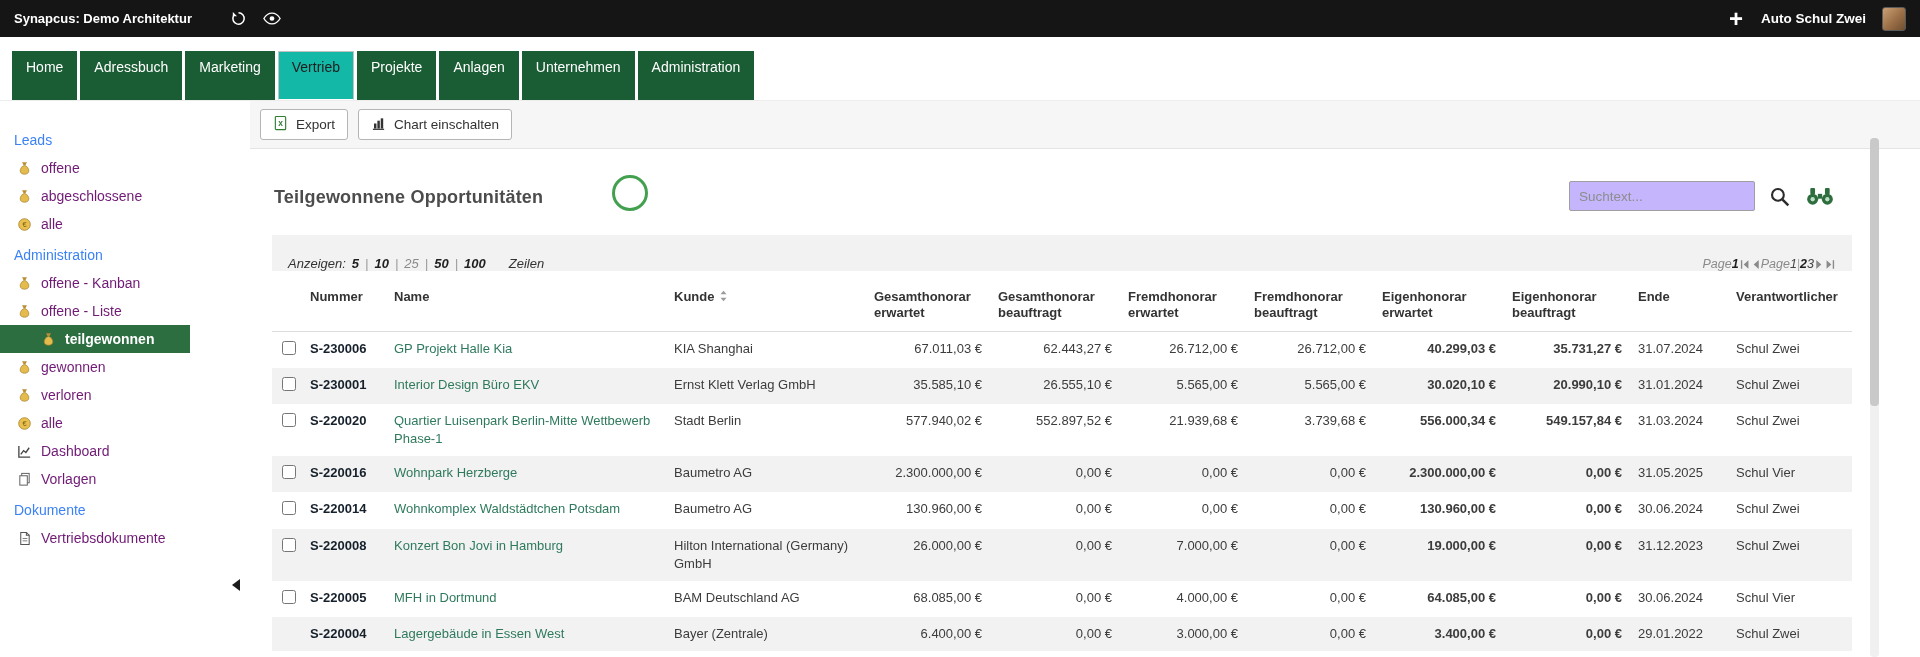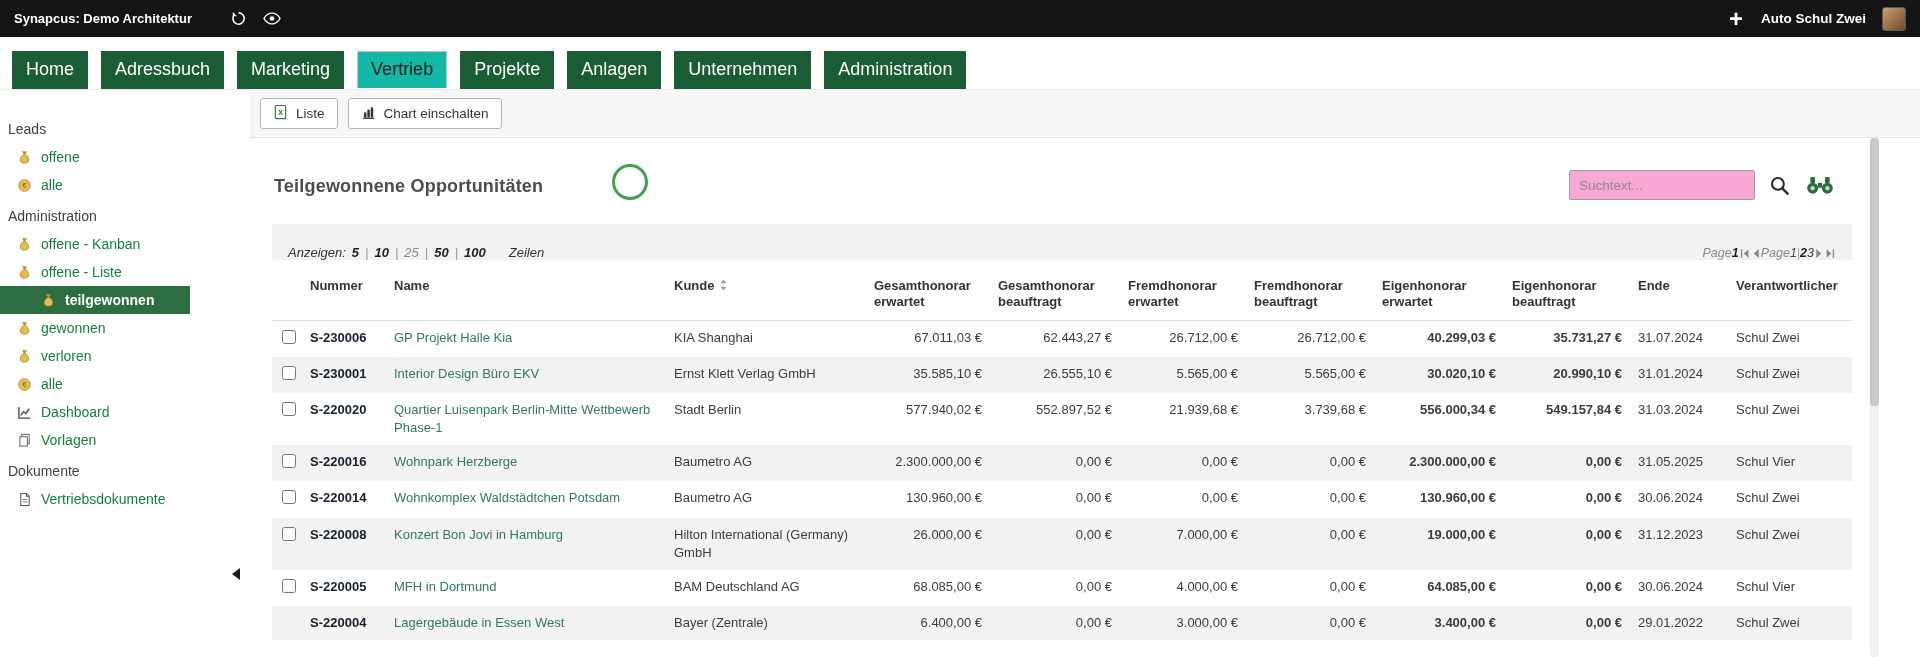--- a/index.html
+++ b/index.html
@@ -13,49 +13,49 @@
   .topbar { height:37px; background:#151515; display:flex; align-items:center; padding:0 14px; gap:16px; }
   .app-title { color:#fff; font-size:13px; font-weight:bold; margin-right:22px; white-space:nowrap; }
   .tb-icon { display:inline-flex; cursor:pointer; }
   .tb-spacer { flex:1; }
   .tb-plus { color:#fff; font-size:24px; font-weight:bold; line-height:1; cursor:pointer; margin-right:2px; }
   .tb-user { color:#fff; font-size:13.5px; font-weight:bold; white-space:nowrap; cursor:pointer; }
   .avatar { width:24px; height:24px; border-radius:3px; border:1px solid #5a5a5a;
             background:linear-gradient(135deg,#caa075 0%,#9a6f47 55%,#6e4e30 100%); }
   
   .tabsbar { padding:14px 0 0 12px; display:flex; border-bottom:1px solid #ededed; background:#fff; }
-  .tab { background:#1a5c33; color:#fff; font-size:18px; padding:7px 13px 8px; margin-right:13px;
+  .tab { background:#1a5c33; color:#fff; font-size:14px; padding:7px 13px 24px; margin-right:3px;
          cursor:pointer; border:1px solid #1a5c33; white-space:nowrap; }
   .tab.active { background:#14b8a6; color:#1d1d1d; border:1px solid #c2c2c2; border-bottom-color:#fff; }
   
   .body-wrap { display:flex; align-items:stretch; height:574px; }
   .sidebar { width:250px; flex:0 0 250px; padding-top:22px; position:relative; background:#fff; }
-  .side-section { font-size:14px; color:#404040; padding:9px 10px 6px 8px; }
-  .side-item { display:flex; align-items:center; gap:8px; font-size:14px; color:#15803d;
+  .side-section { font-size:14px; color:#3b82f6; padding:9px 10px 6px 14px; }
+  .side-item { display:flex; align-items:center; gap:8px; font-size:14px; color:#701a75;
                padding:6px 10px 6px 16px; cursor:pointer; white-space:nowrap; }
   .side-item .icn { width:17px; display:inline-flex; justify-content:center; flex:0 0 17px; }
   .side-item.selected { background:#2d6e41; color:#fff; font-weight:bold; width:max-content; padding-right:36px;padding-left:40px; }
   .collapse-arrow { position:absolute; top:478px; right:10px; width:0; height:0;
                     border-top:6px solid transparent; border-bottom:6px solid transparent;
                     border-right:8px solid #1c1c1c; cursor:pointer; }
   .main { flex:1; min-width:0; }
   
   .toolbar { background:#f6f6f6; border-bottom:1px solid #e4e4e4; padding:8px 10px; display:flex; gap:10px; }
   .tb-btn { display:inline-flex; align-items:center; gap:8px; background:#fff; border:1px solid #b5b5b5;
             border-radius:3px; font-size:13.5px; color:#333; padding:5px 12px; font-family:inherit; cursor:pointer; }
   
   .content { position:relative; padding-left:22px; }
   .head-row { position:relative; height:86px; }
   .page-title { margin:0; position:absolute; left:2px; top:38px; font-size:18px; font-weight:bold;
                 color:#4c4c4c; letter-spacing:0.2px; }
   .spinner { position:absolute; left:340px; top:26px; width:36px; height:36px;
              border:3px solid #43a04f; border-radius:50%; background:#fff; }
   .search-cluster { position:absolute; right:86px; top:32px; display:flex; align-items:center; }
   .search-input { width:186px; height:30px; border:1px solid #9f9f9f; border-radius:2px; padding:0 9px;
-                  font-size:13.5px; font-family:inherit; color:#333; background:#f9a8d4; }
+                  font-size:13.5px; font-family:inherit; color:#333; background:#c4b5fd; }
   .search-input::placeholder { color:#8d8d8d; }
   .search-i { margin-left:14px; cursor:pointer; display:inline-flex; }
   .binoc-i { margin-left:16px; cursor:pointer; display:inline-flex; }
   
   .pagebar { background:#f2f2f2; height:36px; display:flex; align-items:flex-end; justify-content:space-between;
              padding:0 16px; width:1580px;font-style:italic; }
   .sizes { font-size:13px; color:#333; display:flex; align-items:center; gap:6px; }
   .size { font-weight:bold; color:#1f1f1f; cursor:pointer; }
   .size.active { font-weight:normal; color:#8a8a8a; }
   .size-sep { color:#999; }
@@ -128,20 +128,29 @@
             <svg viewBox="0 0 16 16" width="15" height="15">
               <path d="M5.4 1.4h5.2L9 4.6H7z" fill="#b98f35"></path>
               <path d="M8 4.6C4.8 5.9 3.4 8.3 3.4 10.5c0 2.3 1.9 3.6 4.6 3.6s4.6-1.3 4.6-3.6C12.6 8.3 11.2 5.9 8 4.6z" fill="#e6bb4e" stroke="#9c7b28" stroke-width="0.7"></path>
             </svg>
           </span>
           <span class="side-label">offene</span>
         </div>
         <div class="side-item">
           <span class="icn">
             <svg viewBox="0 0 16 16" width="15" height="15">
+              <path d="M5.4 1.4h5.2L9 4.6H7z" fill="#b98f35"></path>
+              <path d="M8 4.6C4.8 5.9 3.4 8.3 3.4 10.5c0 2.3 1.9 3.6 4.6 3.6s4.6-1.3 4.6-3.6C12.6 8.3 11.2 5.9 8 4.6z" fill="#e6bb4e" stroke="#9c7b28" stroke-width="0.7"></path>
+            </svg>
+          </span>
+          <span class="side-label">abgeschlossene</span>
+        </div>
+        <div class="side-item">
+          <span class="icn">
+            <svg viewBox="0 0 16 16" width="15" height="15">
               <circle cx="8" cy="8" r="6.2" fill="#e9c04d" stroke="#a8862c" stroke-width="0.9"></circle>
               <text x="8" y="11" font-size="8" text-anchor="middle" fill="#7a5f16" font-family="sans-serif">€</text>
             </svg>
           </span>
           <span class="side-label">alle</span>
         </div>
         <div class="side-section">Administration</div>
         <div class="side-item">
           <span class="icn">
             <svg viewBox="0 0 16 16" width="15" height="15">
@@ -231,21 +240,21 @@
 
   <div class="main">
     <div class="toolbar">
       <button class="tb-btn">
         <span class="icn">
           <svg viewBox="0 0 16 16" width="15" height="16">
               <rect x="2.5" y="1" width="11" height="14" rx="1" fill="#fff" stroke="#2e7d32" stroke-width="1.2"></rect>
               <text x="8" y="11.5" font-size="9" font-weight="bold" text-anchor="middle" fill="#2e7d32" font-family="sans-serif">x</text>
             </svg>
         </span>
-        <span>Liste</span>
+        <span>Export</span>
       </button>
       <button class="tb-btn">
         <span class="icn">
           <svg viewBox="0 0 16 16" width="15" height="15">
               <path d="M2 14.2h12" stroke="#333" stroke-width="1.3"></path>
               <rect x="3.2" y="8" width="2.6" height="5.4" fill="#333"></rect>
               <rect x="6.8" y="5" width="2.6" height="8.4" fill="#333"></rect>
               <rect x="10.4" y="2.5" width="2.6" height="10.9" fill="#333"></rect>
             </svg>
         </span>

